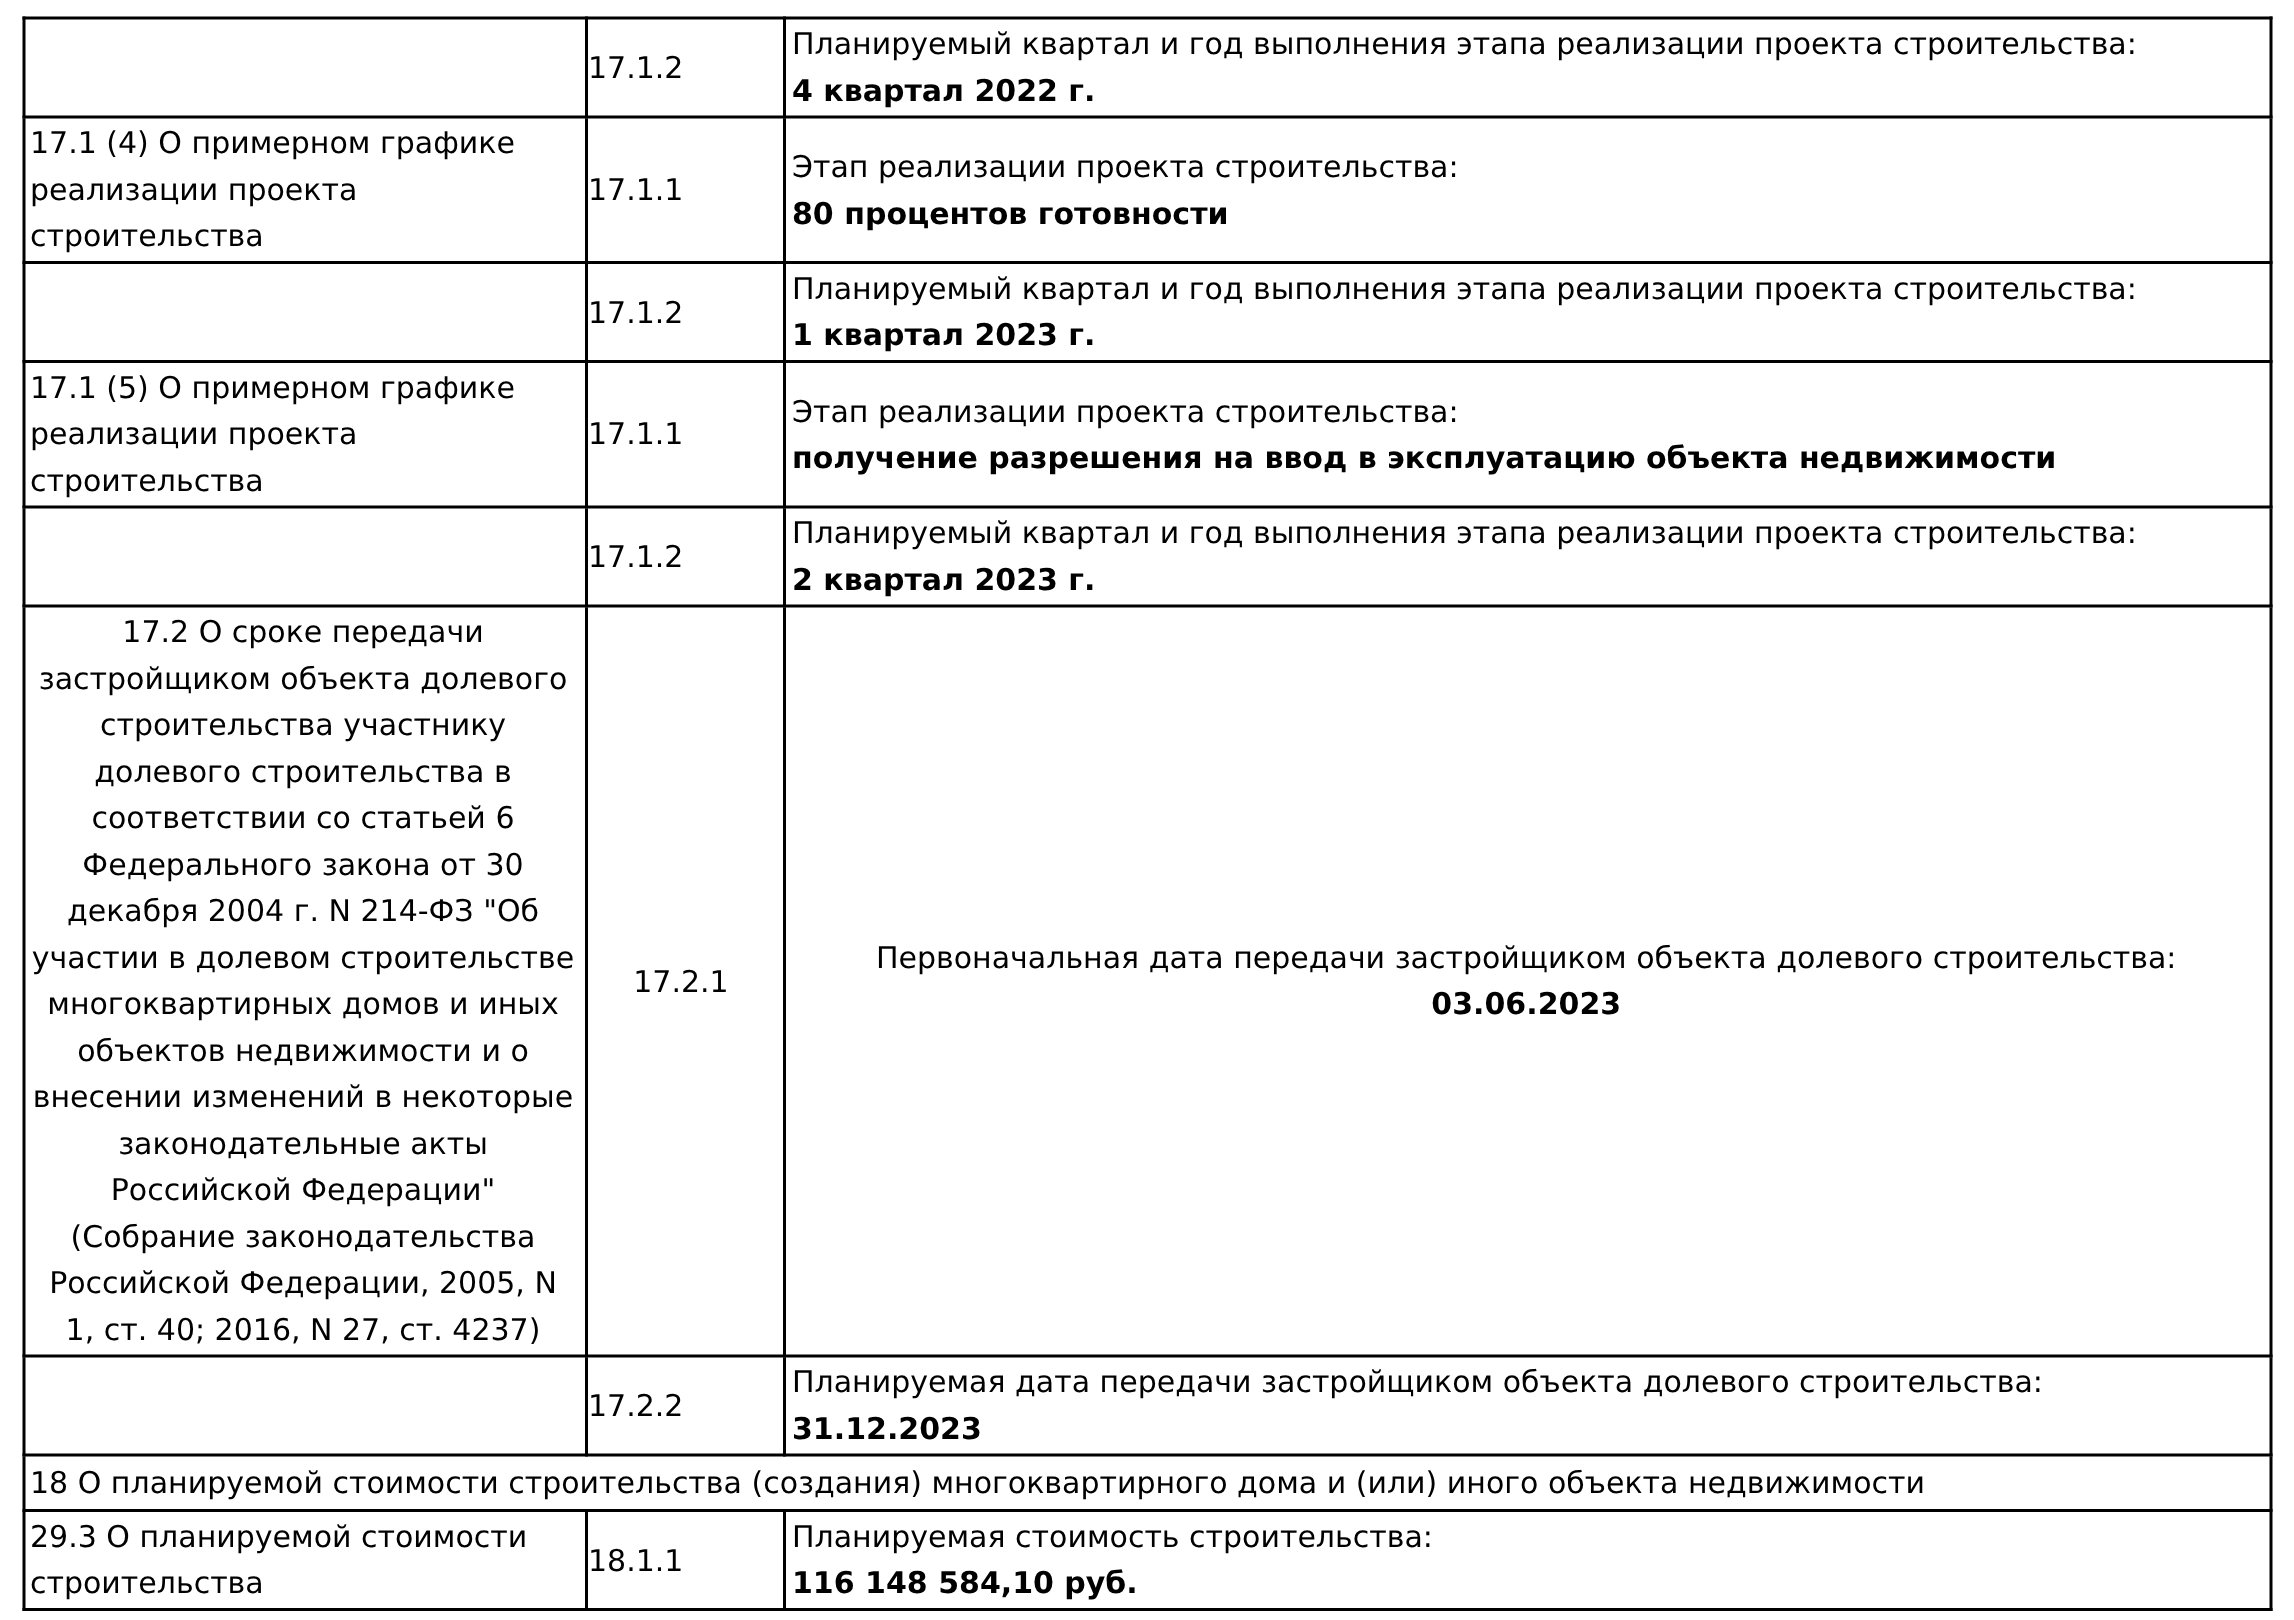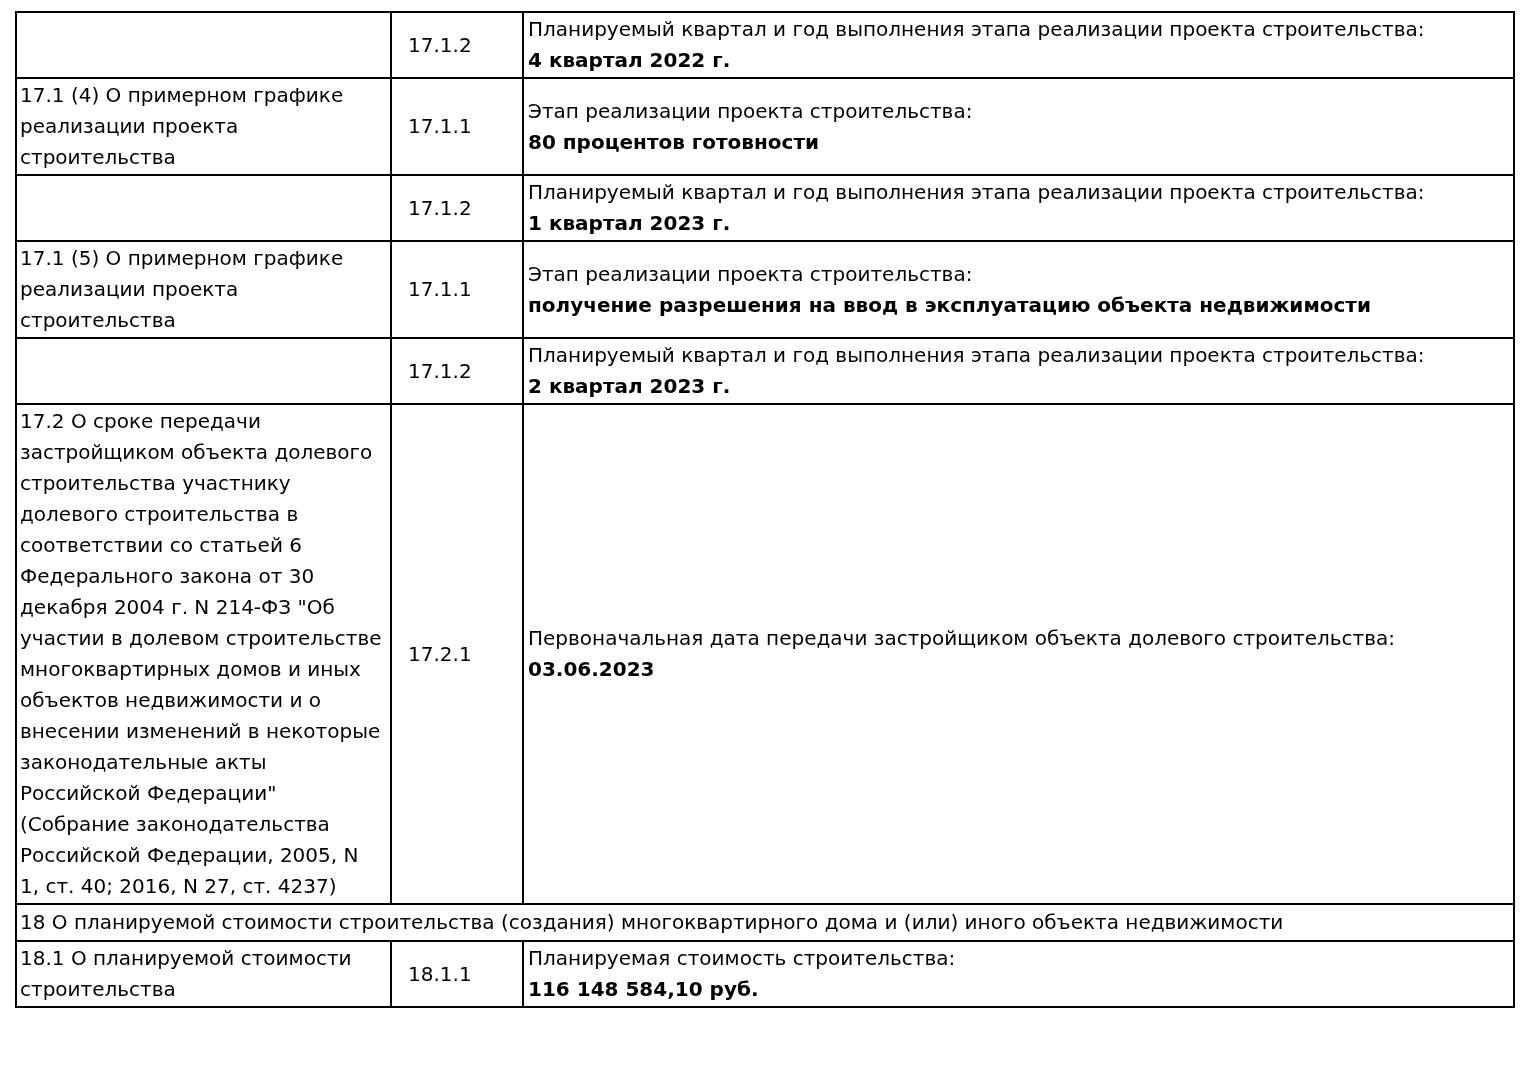--- a/index.html
+++ b/index.html
@@ -37,21 +37,21 @@
     line-height:31px;
     padding:1px 6px 1px 3px;
     overflow:hidden;
   }
   td.section-cell{
     vertical-align:top;
     white-space:pre-line;
   }
   td.code-cell{
     vertical-align:middle;
-    padding-left:16px;
+    padding-left:0;
   }
   td.content-cell{
     vertical-align:middle;
     padding-left:4px;
   }
   td.section-header-cell{
     vertical-align:middle;
     white-space:nowrap;
   }
   .field-label{
@@ -59,21 +59,21 @@
   }
   .field-value{
     font-weight:bold;
   }
   
   tr.r0{height:62px;}
   tr.r1{height:97px;}
   tr.r2{height:66px;}
   tr.r3{height:93px;border-radius:19px;}
   tr.r4{height:66px;}
-  tr.r5{height:496px;}
+  tr.r5{height:496px;text-align:center;}
   tr.r6{height:61px;}
   tr.r7{height:37px;}
   tr.r8{height:66px;}
 </style>
 </head>
 <body>
 
 <table class="decl">
   <colgroup>
     <col class="c-section">
@@ -141,25 +141,33 @@
 Российской Федерации"
 (Собрание законодательства
 Российской Федерации, 2005, N
 1, ст. 40; 2016, N 27, ст. 4237)</td>
         <td class="code-cell">17.2.1</td>
         <td class="content-cell">
           <div class="field-label">Первоначальная дата передачи застройщиком объекта долевого строительства:</div>
           <div class="field-value">03.06.2023</div>
         </td>
       </tr>
+      <tr class="r6">
+        <td class="section-cell"></td>
+        <td class="code-cell">17.2.2</td>
+        <td class="content-cell">
+          <div class="field-label">Планируемая дата передачи застройщиком объекта долевого строительства:</div>
+          <div class="field-value">31.12.2023</div>
+        </td>
+      </tr>
       <tr class="r7">
         <td colspan="3" class="section-header-cell">18 О планируемой стоимости строительства (создания) многоквартирного дома и (или) иного объекта недвижимости</td>
       </tr>
       <tr class="r8">
-        <td class="section-cell">18.1 О планируемой стоимости
+        <td class="section-cell">29.3 О планируемой стоимости
 строительства</td>
         <td class="code-cell">18.1.1</td>
         <td class="content-cell">
           <div class="field-label">Планируемая стоимость строительства:</div>
           <div class="field-value">116 148 584,10 руб.</div>
         </td>
       </tr>
     </tbody>
 </table>
 

